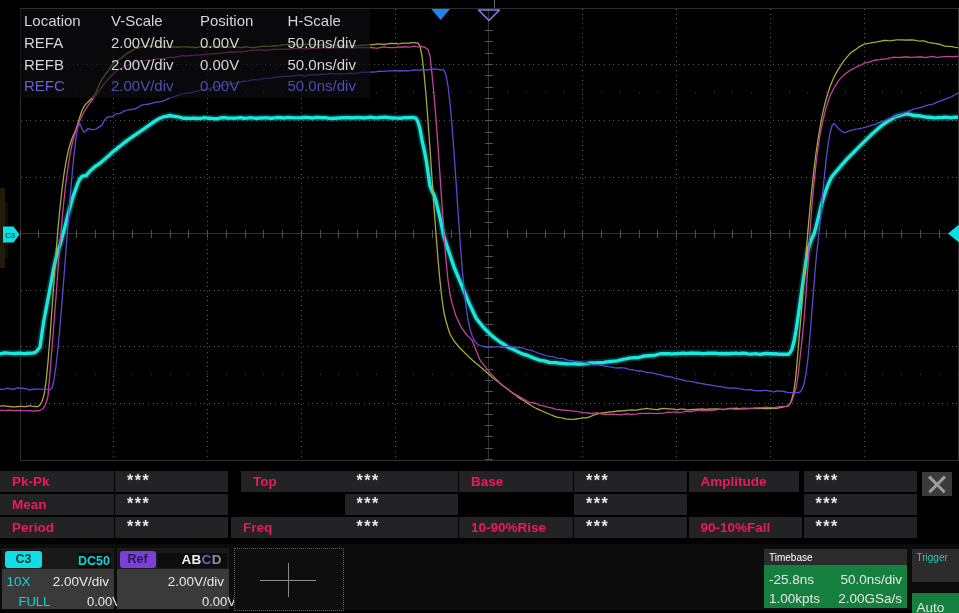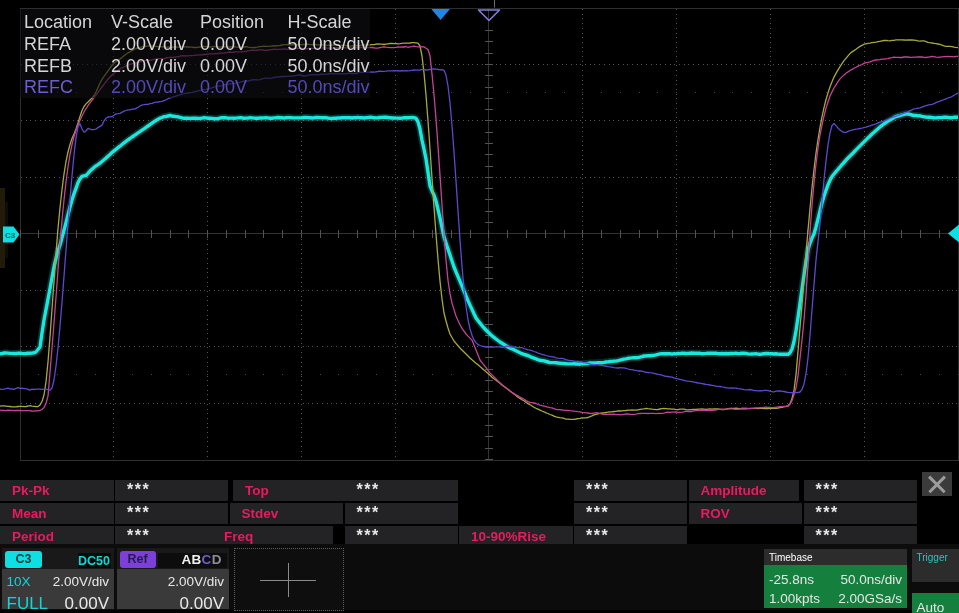--- a/index.html
+++ b/index.html
@@ -1,35 +1,35 @@
 <!DOCTYPE html>
 <html><head><meta charset="utf-8">
 <style>
 html,body{margin:0;padding:0;background:#000;}
 #scr{position:relative;width:959px;height:613px;background:#000;overflow:hidden;
   font-family:"Liberation Sans",sans-serif;}
 #wave{position:absolute;left:0;top:0;}
 #ovl{position:absolute;left:19.5px;top:9px;width:350.5px;height:88.5px;
   background:rgba(14,14,18,0.62);}
-.orow{position:absolute;left:0;width:100%;height:21px;font-size:18px;color:#d5d5d5;}
+.orow{position:absolute;left:0;width:100%;height:21px;font-size:15px;color:#d5d5d5;}
 .orow span{position:absolute;white-space:nowrap;}
 .oc1{left:4.5px;} .oc2{left:91.5px;} .oc3{left:180.5px;} .oc4{left:268px;}
 .refc{color:#6c5ed2;}
 .refc .dim{color:#5549b8;}
-.mc{position:absolute;height:21px;background:#232326;margin-top:9px;}
+.mc{position:absolute;height:21px;background:#232326;}
 .ml{position:absolute;left:12px;top:3px;font-size:13.5px;color:#ea1a5e;font-weight:bold;}
 .mv{position:absolute;left:12px;top:1px;font-size:16px;color:#e9e9e9;font-weight:bold;letter-spacing:1.5px;}
 #xbtn{position:absolute;left:922px;top:472px;width:30px;height:24px;background:#3b3b3b;}
 #xbtn i{position:absolute;left:4px;top:10.5px;width:22px;height:2.6px;background:#9d9d9d;}
 #bbar{position:absolute;left:0;top:544px;width:959px;height:66px;background:#0c0c0c;}
 .box{position:absolute;top:4px;height:61px;background:#2e2e2e;}
 .badge{position:absolute;left:3px;top:3px;height:16.5px;border-radius:3px;
   font-size:12.5px;font-weight:bold;text-align:center;line-height:16.5px;}
 .r1{position:absolute;top:25.5px;left:0;width:100%;height:14px;font-size:13.5px;}
-.r2{position:absolute;top:45.5px;left:0;width:100%;height:14px;font-size:17px;}
+.r2{position:absolute;top:45.5px;left:12px;width:100%;height:14px;font-size:13px;}
 .cy{color:#0cd8d8;}
 .wv{color:#e8e8e8;}
 .lft{position:absolute;left:4.5px;top:0;}
 .rgt{position:absolute;right:5px;top:0;}
 #tbh,#trh{position:absolute;top:5px;height:33px;background:#2c2c2c;color:#fff;
   font-size:10px;line-height:17px;}
 #tbb,#trb{position:absolute;top:21px;height:43px;background:#15803d;color:#e6e6e6;font-size:13.5px;}
 .tl1{position:absolute;top:7px;left:5px;} .tr1{position:absolute;top:7px;right:5px;}
 .tl2{position:absolute;top:26px;left:5px;} .tr2{position:absolute;top:26px;right:5px;}
 </style></head>
@@ -185,73 +185,73 @@
         <span class="oc3 dim">0.00V</span>
         <span class="oc4 dim">50.0ns/div</span>
       </div>
 </div>
 <div class="mc" style="left:0.0px;top:471px;width:113.5px">
       <span class="ml">Pk-Pk</span>
     </div>
 <div class="mc" style="left:115.0px;top:471px;width:113px">
       <span class="mv">***</span>
     </div>
-<div class="mc" style="left:233px;top:471px;width:133px">
+<div class="mc" style="left:241px;top:471px;width:133px">
       <span class="ml">Top</span>
     </div>
 <div class="mc" style="left:344.5px;top:471px;width:113px">
       <span class="mv">***</span>
+    </div>
+<div class="mc" style="left:459.0px;top:471px;width:113.5px">
+      <span class="ml">Base</span>
     </div>
 <div class="mc" style="left:574.0px;top:471px;width:113px">
       <span class="mv">***</span>
     </div>
 <div class="mc" style="left:688.5px;top:471px;width:110px">
       <span class="ml">Amplitude</span>
     </div>
 <div class="mc" style="left:803.5px;top:471px;width:113px">
       <span class="mv">***</span>
     </div>
 <div class="mc" style="left:0.0px;top:494px;width:113.5px">
       <span class="ml">Mean</span>
     </div>
 <div class="mc" style="left:115.0px;top:494px;width:113px">
       <span class="mv">***</span>
     </div>
-<div class="mc" style="left:229.5px;top:494px;width:113.5px">
-      <span class="ml">Stdev</span>
-    </div>
 <div class="mc" style="left:344.5px;top:494px;width:113px">
       <span class="mv">***</span>
     </div>
 <div class="mc" style="left:574.0px;top:494px;width:113px">
       <span class="mv">***</span>
-    </div>
-<div class="mc" style="left:688.5px;top:494px;width:113.5px">
-      <span class="ml">ROV</span>
     </div>
 <div class="mc" style="left:803.5px;top:494px;width:113px">
       <span class="mv">***</span>
     </div>
 <div class="mc" style="left:0.0px;top:517px;width:113.5px">
       <span class="ml">Period</span>
     </div>
 <div class="mc" style="left:115.0px;top:517px;width:113px">
       <span class="mv">***</span>
     </div>
-<div class="mc" style="left:212px;top:517px;width:121px">
+<div class="mc" style="left:231px;top:517px;width:121px">
       <span class="ml">Freq</span>
     </div>
 <div class="mc" style="left:344.5px;top:517px;width:113px">
       <span class="mv">***</span>
     </div>
 <div class="mc" style="left:459.0px;top:517px;width:113.5px">
       <span class="ml">10-90%Rise</span>
     </div>
 <div class="mc" style="left:574.0px;top:517px;width:113px">
       <span class="mv">***</span>
+    </div>
+<div class="mc" style="left:688.5px;top:517px;width:113.5px">
+      <span class="ml">90-10%Fall</span>
     </div>
 <div class="mc" style="left:803.5px;top:517px;width:113px">
       <span class="mv">***</span>
     </div>
 <div id="xbtn">
       <i style="transform:rotate(45deg)"></i>
       <i style="transform:rotate(-45deg)"></i>
     </div>
 <div id="bbar">
  <div class="box" style="left:2px;width:112px;background:#191919;">

